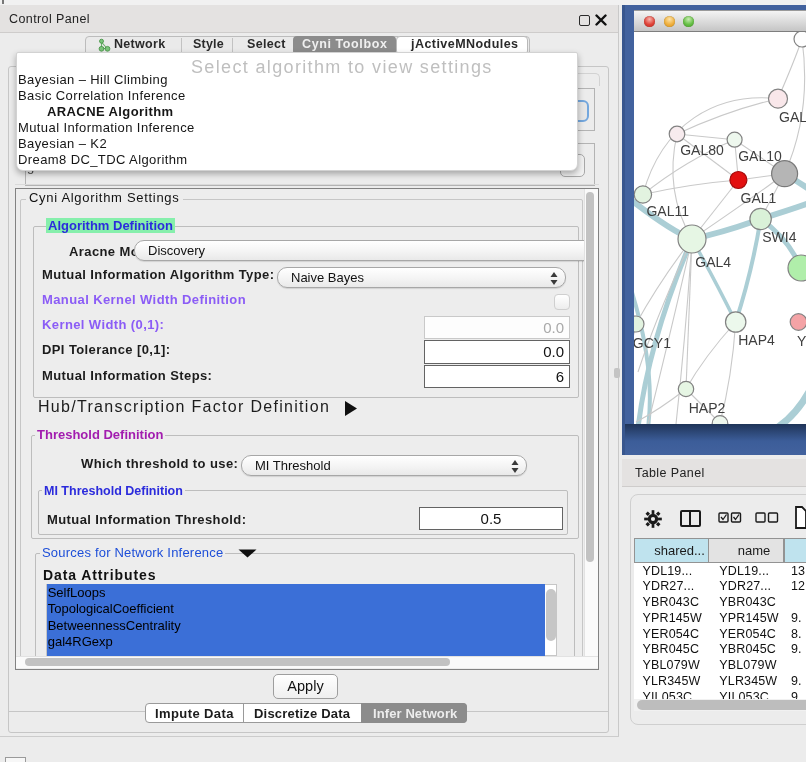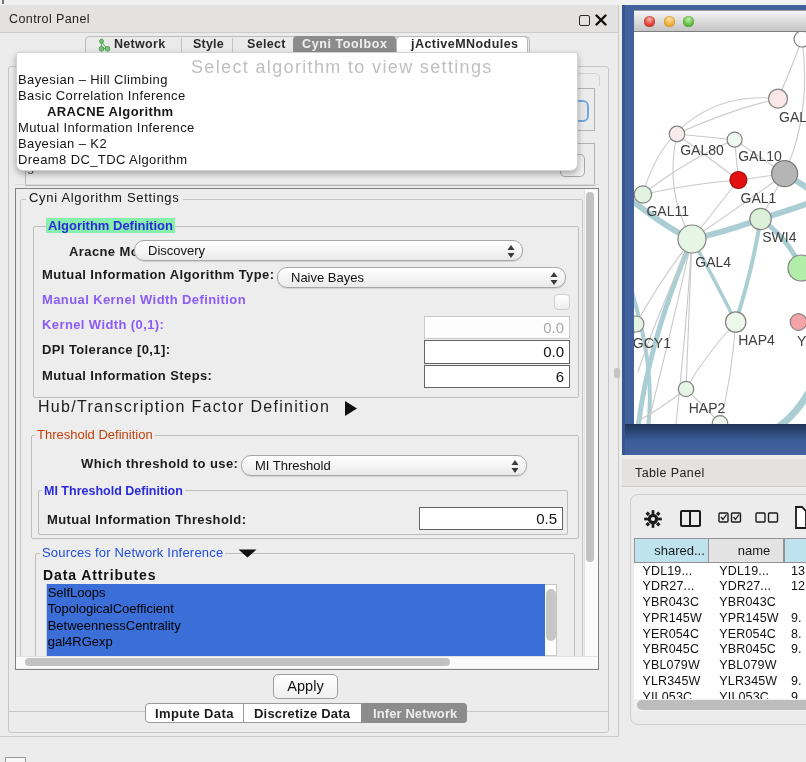--- a/index.html
+++ b/index.html
@@ -63,21 +63,21 @@
 <div class="abs" style="left:15px;top:184px;width:584px;height:1px;background:#dadada;"></div>
 
 <div class="abs" style="left:16px;top:189px;width:568px;height:467px;overflow:hidden;background:#ededed;">
 
   <div class="group" style="left:4px;top:10px;width:561px;height:470px;border-color:#c6c6c6;"></div>
   <div class="abs" style="left:10px;top:1px;background:#ededed;padding:0 3px;font-size:13px;letter-spacing:0.7px;color:#111;">Cyni Algorithm Settings</div>
 
   <div class="group" style="left:17px;top:37px;width:544px;height:170px;"></div>
   <div class="abs" style="left:30px;top:29px;background:#86efac;padding:0 2px;font-size:13px;font-weight:bold;color:#2b2bdc;">Algorithm Definition</div>
   <div class="lbl" style="left:26px;top:55px;margin-left:27px;">Aracne Mode:</div>
-  <div class="combo" style="left:118px;top:51px;width:389px;">Discovery
+  <div class="combo" style="left:118px;top:51px;width:488px;">Discovery
     <svg width="8" height="13" viewBox="0 0 8 13" style="top:4px;">
         <path d="M4 0 L7.5 5 L0.5 5 Z" fill="#3a3a3a"></path>
         <path d="M4 13 L0.5 8 L7.5 8 Z" fill="#3a3a3a"></path>
       </svg>
   </div>
   <div class="lbl" style="left:26px;top:78px;">Mutual Information Algorithm Type:</div>
   <div class="combo" style="left:261px;top:78px;width:289px;">Naive Bayes
     <svg width="8" height="13" viewBox="0 0 8 13" style="top:4px;">
         <path d="M4 0 L7.5 5 L0.5 5 Z" fill="#3a3a3a"></path>
         <path d="M4 13 L0.5 8 L7.5 8 Z" fill="#3a3a3a"></path>
@@ -91,33 +91,33 @@
   <div class="field" style="left:408px;top:151px;width:146px;height:24px;line-height:22px;">0.0</div>
   <div class="lbl" style="left:26px;top:179px;">Mutual Information Steps:</div>
   <div class="field" style="left:408px;top:176px;width:146px;height:23px;line-height:21px;">6</div>
 
   <div class="abs" style="left:22px;top:209px;font-size:16px;letter-spacing:1.3px;color:#1c1c1c;white-space:nowrap;">Hub/Transcription Factor Definition</div>
   <svg class="abs" style="left:326px;top:211px;" width="17" height="17" viewBox="0 0 17 17">
       <path d="M3 1 L15 8.5 L3 16 Z" fill="#101010"></path>
     </svg>
 
   <div class="group" style="left:15px;top:246px;width:546px;height:102px;"></div>
-  <div class="abs" style="left:19px;top:238px;background:#ededed;padding:0 2px;font-size:13px;font-weight:normal;color:#c2410c;">Threshold Definition</div>
+  <div class="abs" style="left:19px;top:238px;background:#ededed;padding:0 2px;font-size:13px;font-weight:bold;color:#a21caf;">Threshold Definition</div>
   <div class="lbl" style="left:65px;top:267px;">Which threshold to use:</div>
   <div class="combo" style="left:225px;top:266px;width:286px;">MI Threshold
     <svg width="8" height="13" viewBox="0 0 8 13" style="top:4px;">
         <path d="M4 0 L7.5 5 L0.5 5 Z" fill="#3a3a3a"></path>
         <path d="M4 13 L0.5 8 L7.5 8 Z" fill="#3a3a3a"></path>
       </svg>
   </div>
 
   <div class="group" style="left:22px;top:301px;width:528px;height:43px;"></div>
   <div class="abs" style="left:26px;top:295px;background:#ededed;padding:0 2px;font-size:12.5px;font-weight:bold;color:#2b2bdc;">MI Threshold Definition</div>
   <div class="lbl" style="left:31px;top:323px;">Mutual Information Threshold:</div>
-  <div class="field" style="left:403px;top:318px;width:144px;height:23px;line-height:21px;">0.5</div>
+  <div class="field" style="left:403px;top:318px;width:144px;height:23px;line-height:21px;text-align:center;">0.5</div>
 
   <div class="group" style="left:19px;top:364px;width:538px;height:120px;"></div>
   <div class="abs" style="left:24px;top:356px;background:#ededed;padding:0 2px;font-size:13px;letter-spacing:0.2px;color:#1d4ed8;">Sources for Network Inference</div>
   <svg class="abs" style="left:222px;top:360px;" width="19" height="9" viewBox="0 0 19 9">
       <path d="M0.5 0.5 L18.5 0.5 L9.5 8.5 Z" fill="#101010"></path>
     </svg>
   <div class="abs" style="left:27px;top:378px;font-size:14px;font-weight:bold;letter-spacing:0.9px;color:#111;">Data Attributes</div>
   <div class="abs" style="left:30px;top:395px;width:511px;height:72px;background:#fff;border:1px solid #c6c6c6;box-sizing:border-box;"></div>
   <div class="abs" style="left:31px;top:395px;width:498px;height:72px;background:#3b6fd7;"></div>
   <div class="abs" style="left:31.7px;top:396px;font-size:13px;line-height:16.4px;color:#000000;">SelfLoops<br>TopologicalCoefficient<br>BetweennessCentrality<br>gal4RGexp</div>

